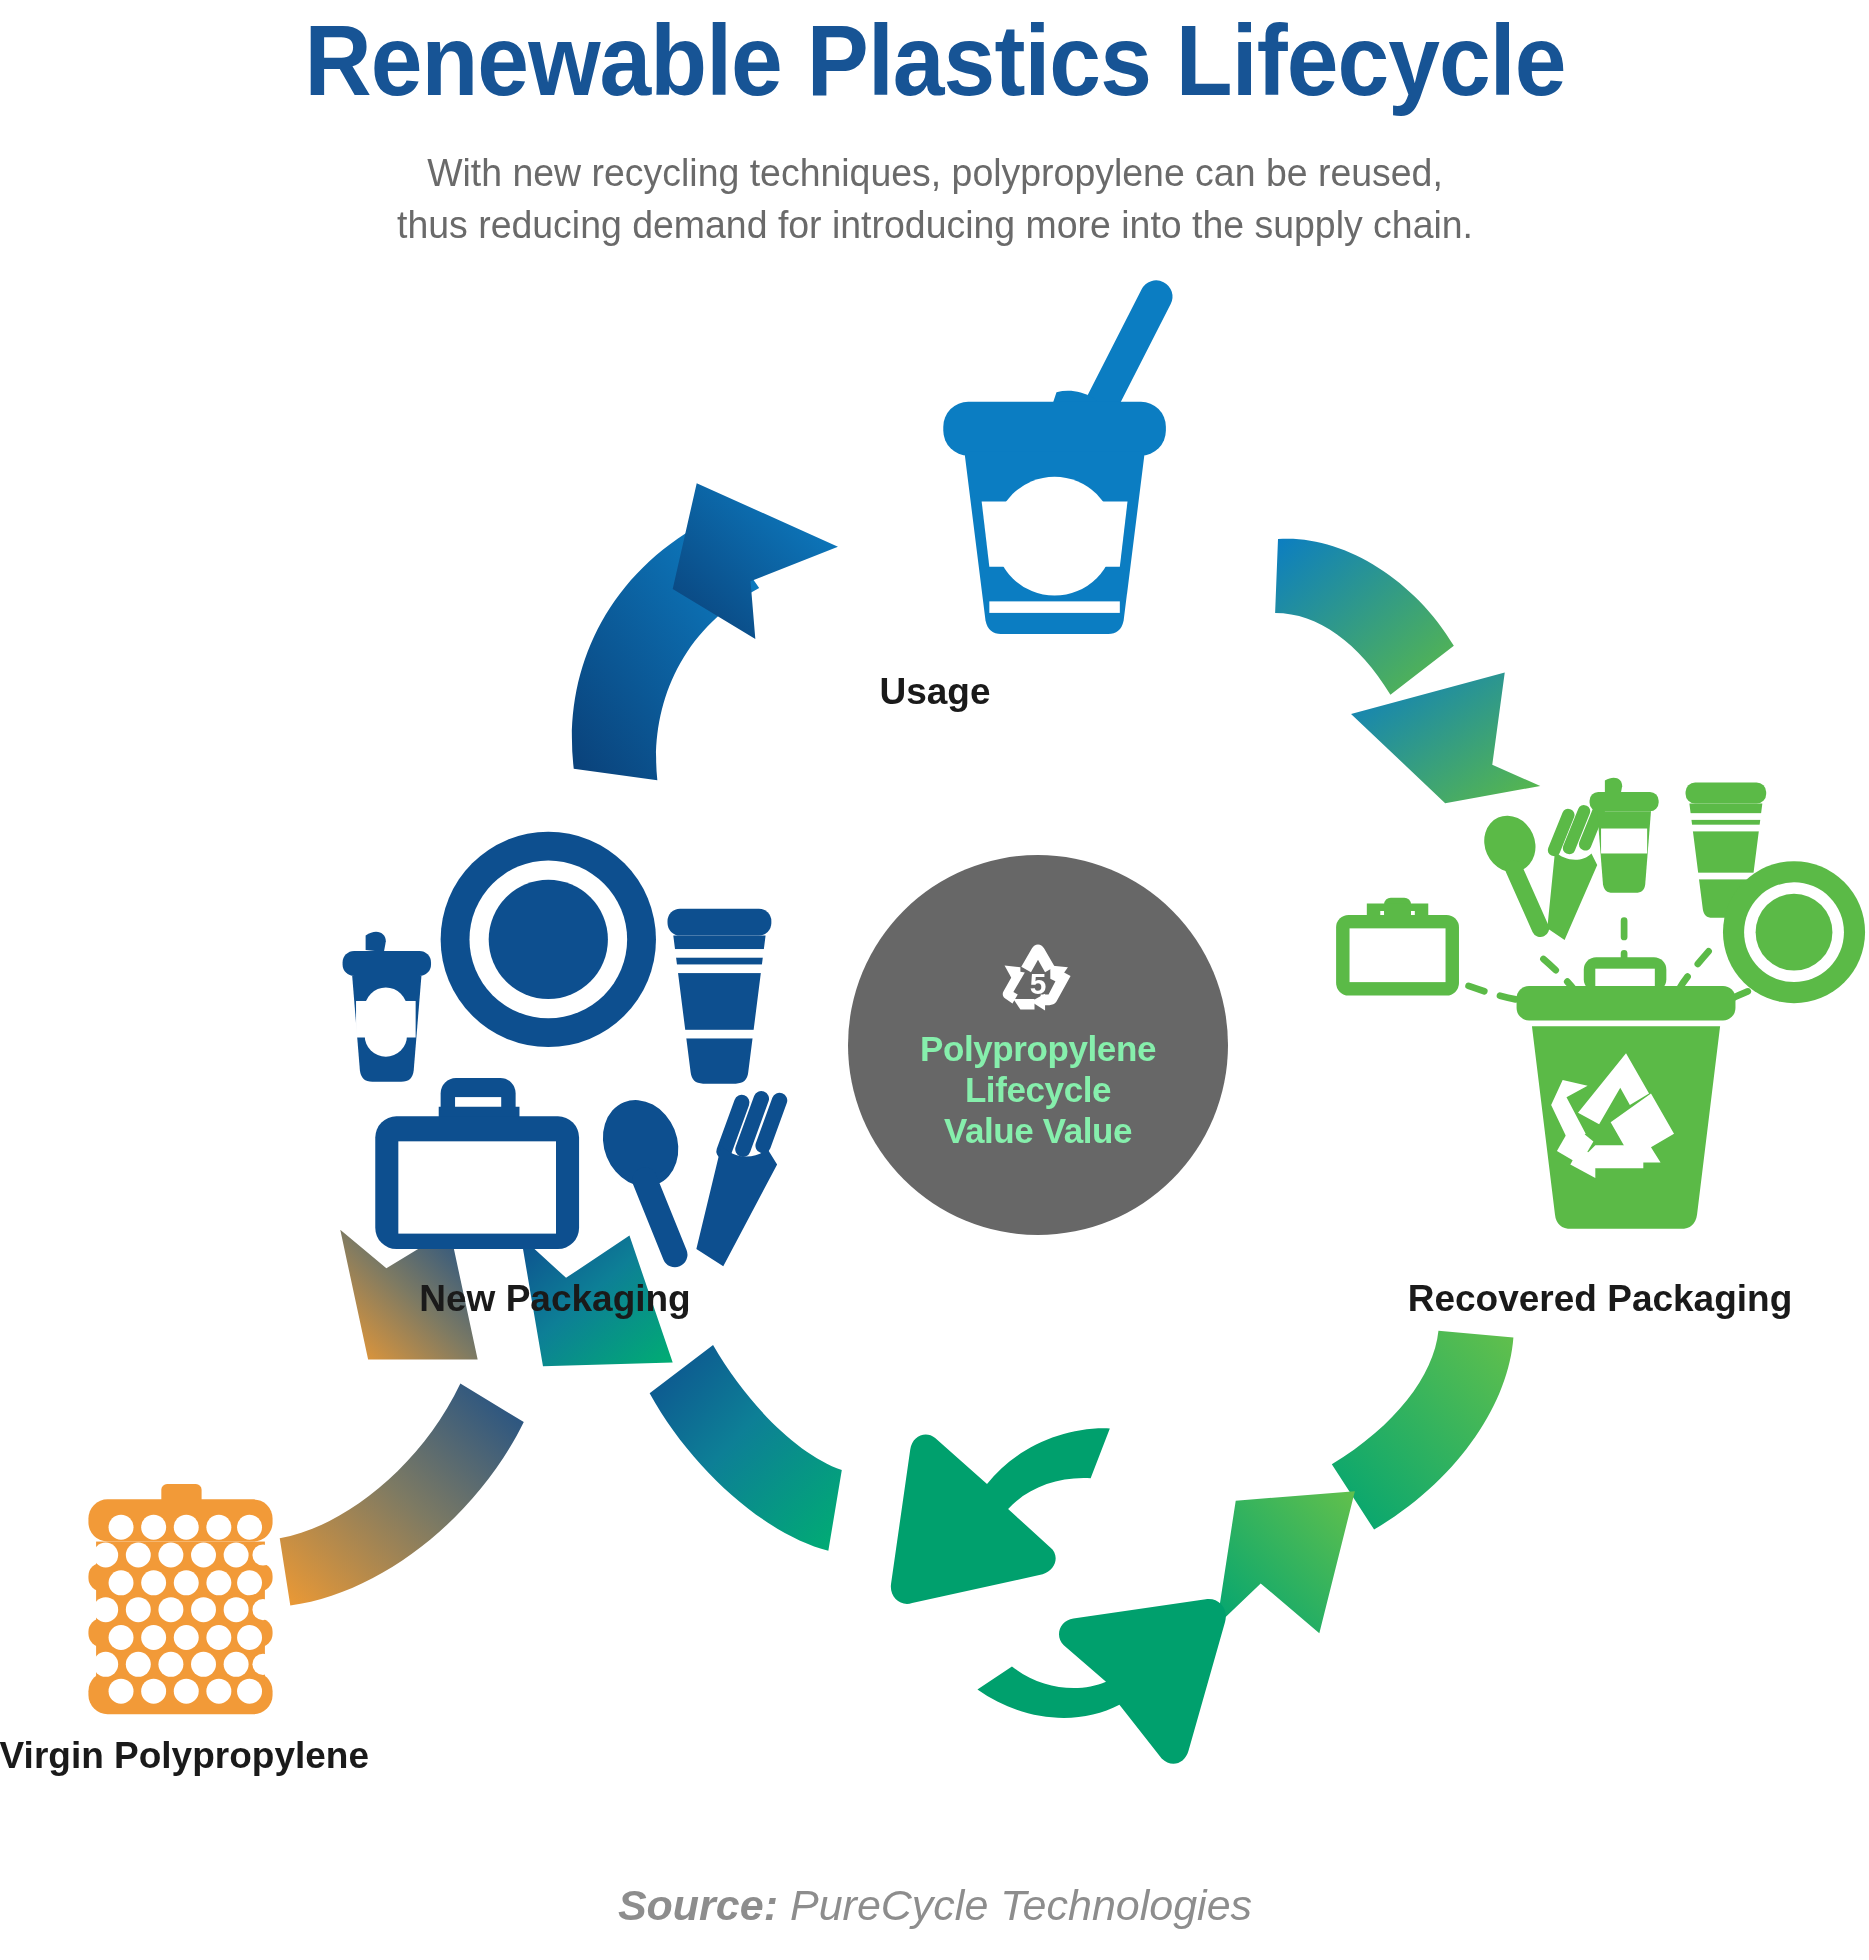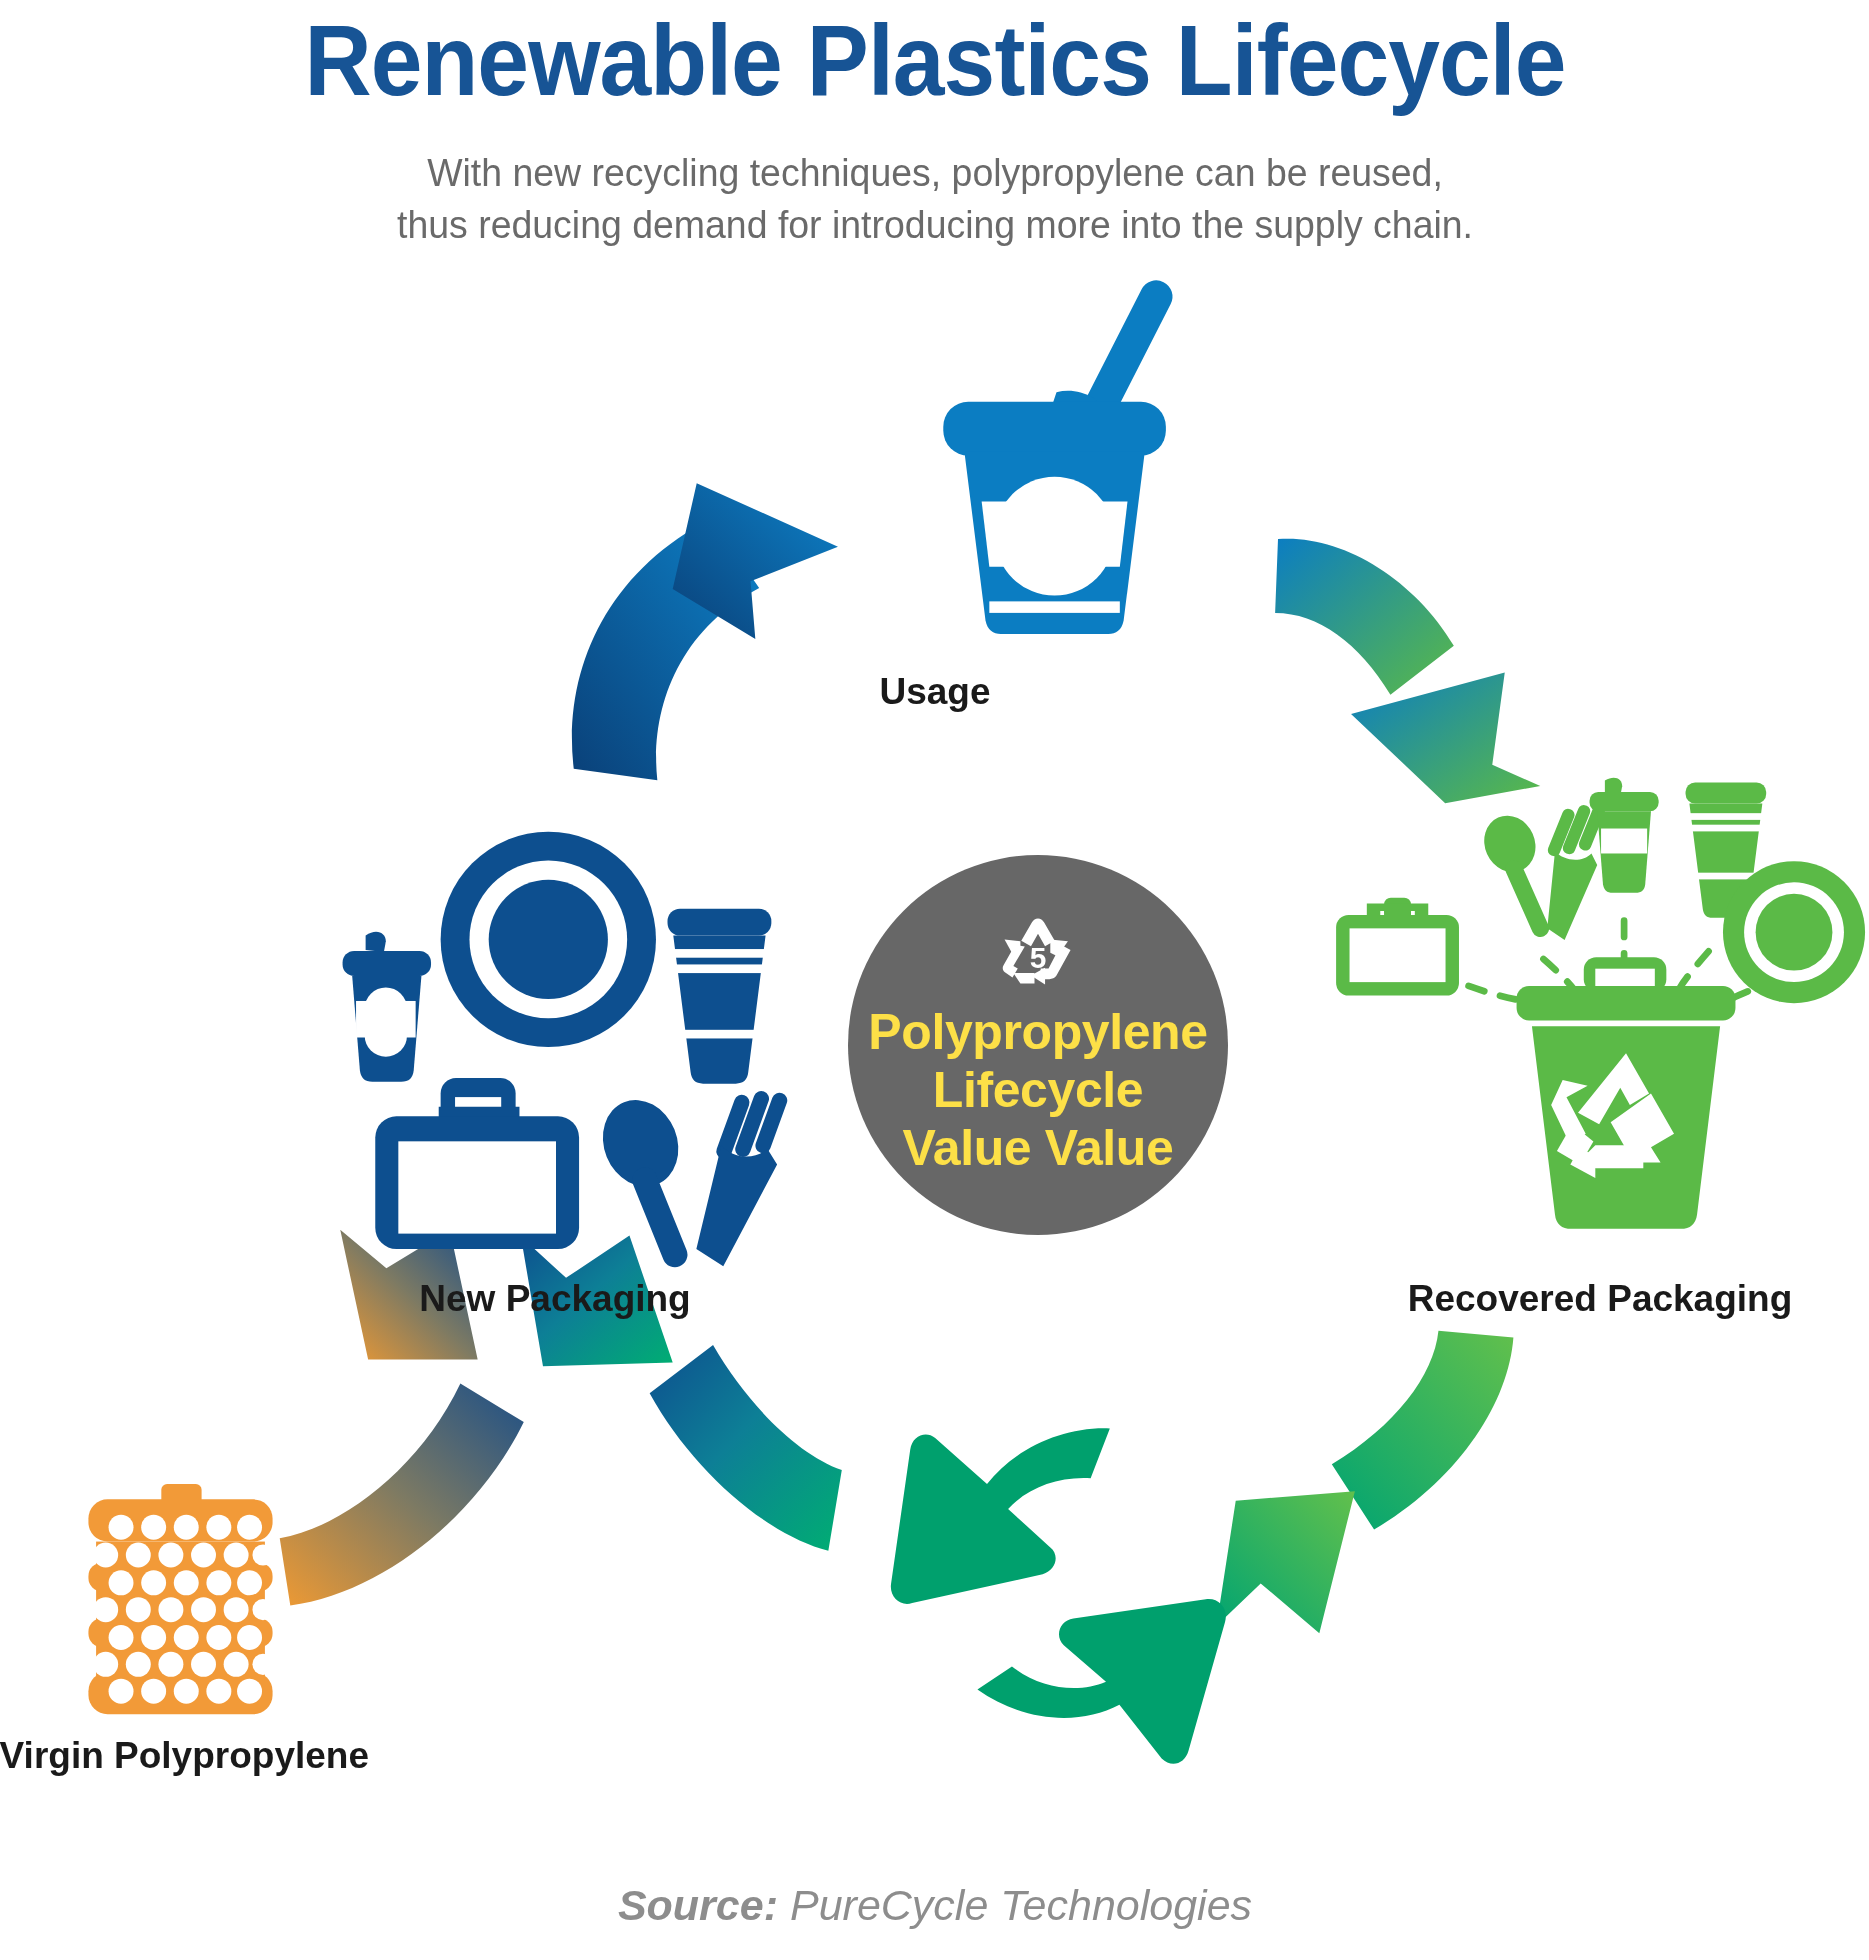--- a/index.html
+++ b/index.html
@@ -69,24 +69,24 @@
     height: 380px;
     border-radius: 50%;
     background: #676767;
     display: flex;
     flex-direction: column;
     align-items: center;
     justify-content: center;
   }
   .hub-sym { width: 88px; height: 83px; margin-bottom: 7.7px; }
   .hub-text {
-    color: #fde047;
+    color: #86efac;
     font-family: "Liberation Sans", sans-serif;
     font-weight: bold;
-    font-size: 50px;
+    font-size: 35px;
     line-height: 1.16;
     text-align: center;
     letter-spacing: -0.4px;
   }
   .hub-text div { white-space: nowrap; }
 
   
   .source {
     position: absolute;
     left: 0;

